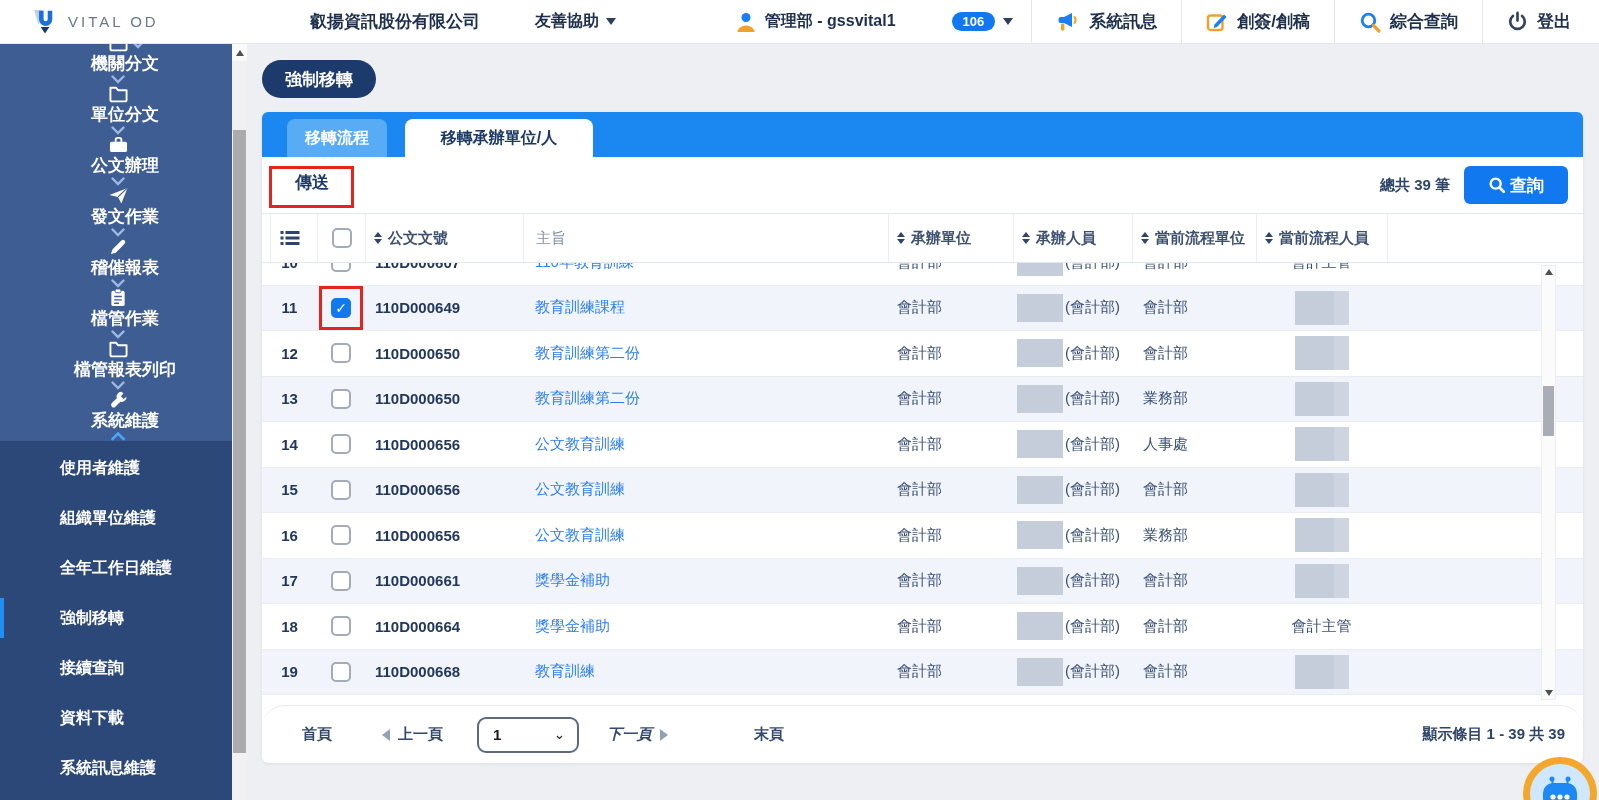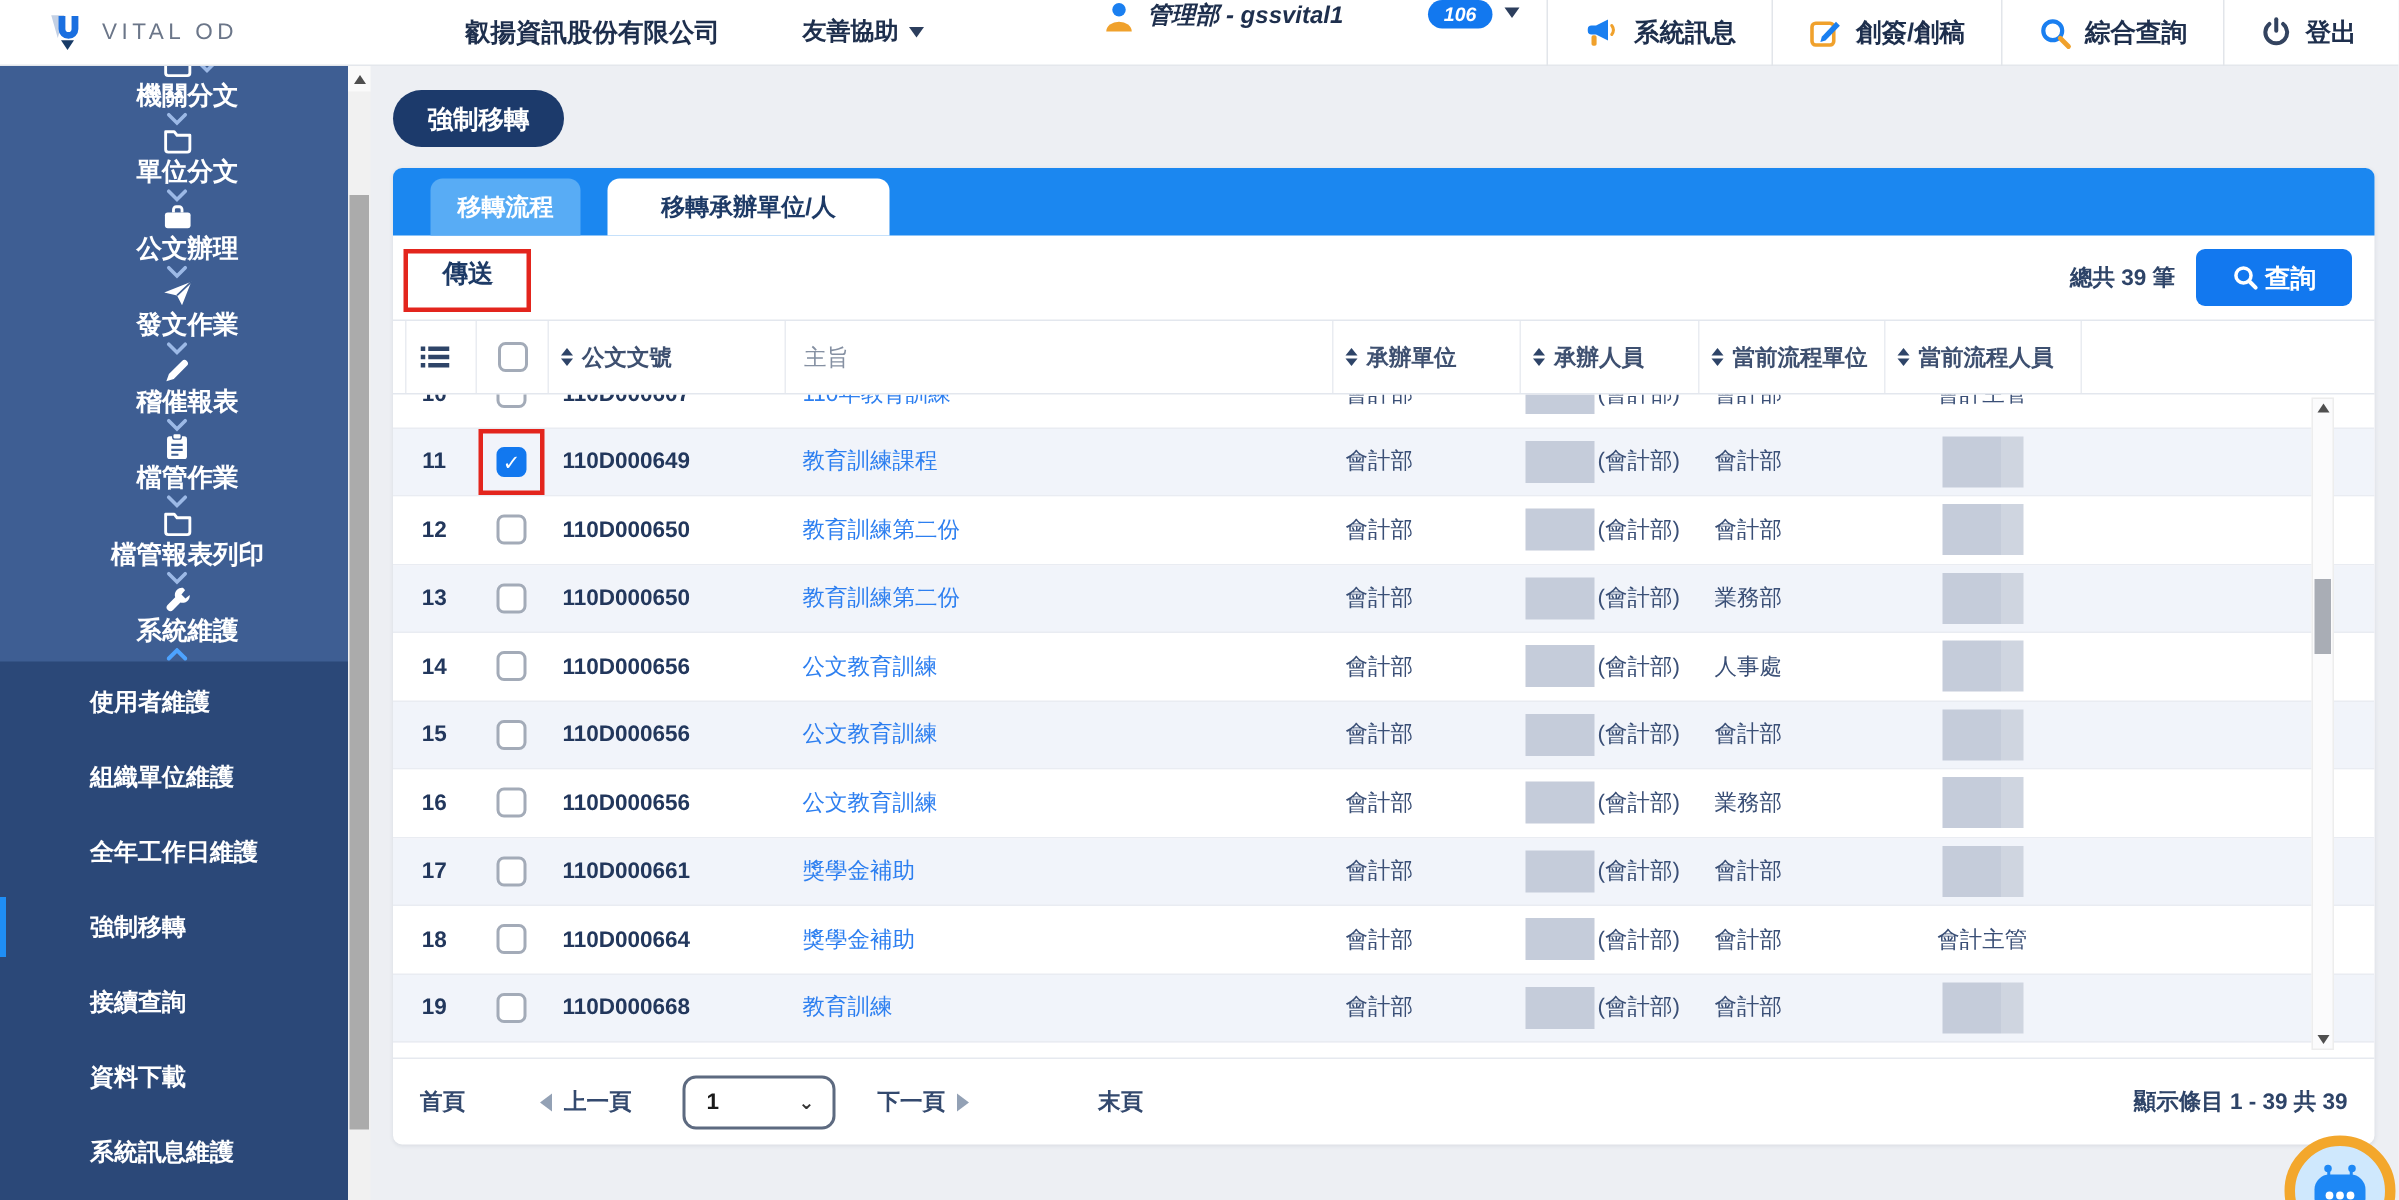--- a/index.html
+++ b/index.html
@@ -7,21 +7,21 @@
               font-family:"Liberation Sans","DejaVu Sans",sans-serif; }
 
   
   .topbar { position:absolute; left:0; top:0; width:1599px; height:44px; background:#fff;
             border-bottom:1px solid #e4e7ec; display:flex; align-items:center; z-index:30; }
   .logo-area { width:232px; display:flex; align-items:center; padding-left:32px; gap:10px; }
   .brand { font-size:15px; letter-spacing:3px; color:#6b7689; font-weight:500; }
   .company { margin-left:78px; font-size:17px; color:#1e2f4d; font-weight:600; }
   .help { margin-left:55px; font-size:16px; color:#1e2f4d; font-weight:600; display:flex; align-items:center; gap:7px; cursor:pointer; }
   .caret { width:0; height:0; border:5px solid transparent; border-top:7px solid #2c3e5d; margin-top:5px; }
-  .user-group { margin-left:auto; display:flex; align-items:flex-start; gap:8px; padding:0 18px; height:100%;font-style:italic; }
+  .user-group { margin-left:auto; display:flex; align-items:center; gap:8px; padding:0 18px; height:100%; }
   .user-label { font-size:16px; color:#1e2f4d; font-weight:600; }
   .badge { background:#1278ef; color:#fff; font-size:13px; font-weight:700; border-radius:11px; padding:2px 11px;margin-left:48px; }
   .tb-sep { width:1px; height:44px; background:#e2e5ea; }
   .tb-item { display:flex; align-items:center; gap:9px; padding:0 24px; height:100%; font-size:17px;
              color:#1e2f4d; font-weight:600; cursor:pointer; white-space:nowrap; }
   .tb-item:last-child { padding-right:28px; }
 
   
   .sidebar { position:absolute; left:0; top:44px; width:232px; height:756px; background:#3e5e93;
              overflow:hidden; z-index:20; display:flex; flex-direction:column; }
@@ -103,29 +103,29 @@
   .psfx { color:#3a4f76; }
 
   
   .tsb { position:absolute; right:27px; top:153px; width:15px; height:435px; background:#fbfbfc; border:1px solid #ededed; }
   .tsb .a-top { position:absolute; top:2px; left:0; right:0; display:flex; justify-content:center; }
   .tsb .a-bot { position:absolute; bottom:2px; left:0; right:0; display:flex; justify-content:center; }
   .tsb-thumb { position:absolute; top:120px; left:1px; width:11px; height:50px; background:#a9adb5; }
 
   
   .pg { position:absolute; left:0; right:0; top:593px; height:58px; border-top:1px solid #e6e9ef;
-        display:flex; align-items:center; padding-left:18px; font-size:15px; font-weight:700; color:#33496e; }
+        display:flex; align-items:center; padding-left:40px; font-size:15px; font-weight:700; color:#33496e;border-radius:23px; }
   .pg-link { cursor:pointer; }
   .pg-arrow-l { width:0; height:0; border:6px solid transparent; border-right:8px solid #93a1b5; margin:0 8px 0 44px; }
   .pg-arrow-r { width:0; height:0; border:6px solid transparent; border-left:8px solid #93a1b5; margin:0 44px 0 8px; }
   .pg-select { margin-left:34px; width:102px; height:36px; border:2px solid #5d6a80; border-radius:9px; background:#fff;
                display:flex; align-items:center; padding:0 12px 0 14px; font-size:15px; font-weight:700; color:#1a1a1a;
                cursor:pointer; }
   .pg-select .chev { margin-left:auto; font-size:13px; color:#333; font-weight:700; }
-  .pg-next { margin-left:28px; }
+  .pg-next { margin-left:28px;font-style:italic; }
   .pg-last { margin-left:36px; }
   .pg-info { position:absolute; right:18px; font-size:15px; font-weight:700; color:#2e4468; }
 
   
   .bot { position:absolute; left:1523px; top:757px; width:74px; height:74px; border-radius:50%;
          background:#cfe8fd; border:7px solid #f3a72c; display:flex; align-items:center; justify-content:center;
          cursor:pointer; z-index:40; }
 </style>
 </head>
 <body>

